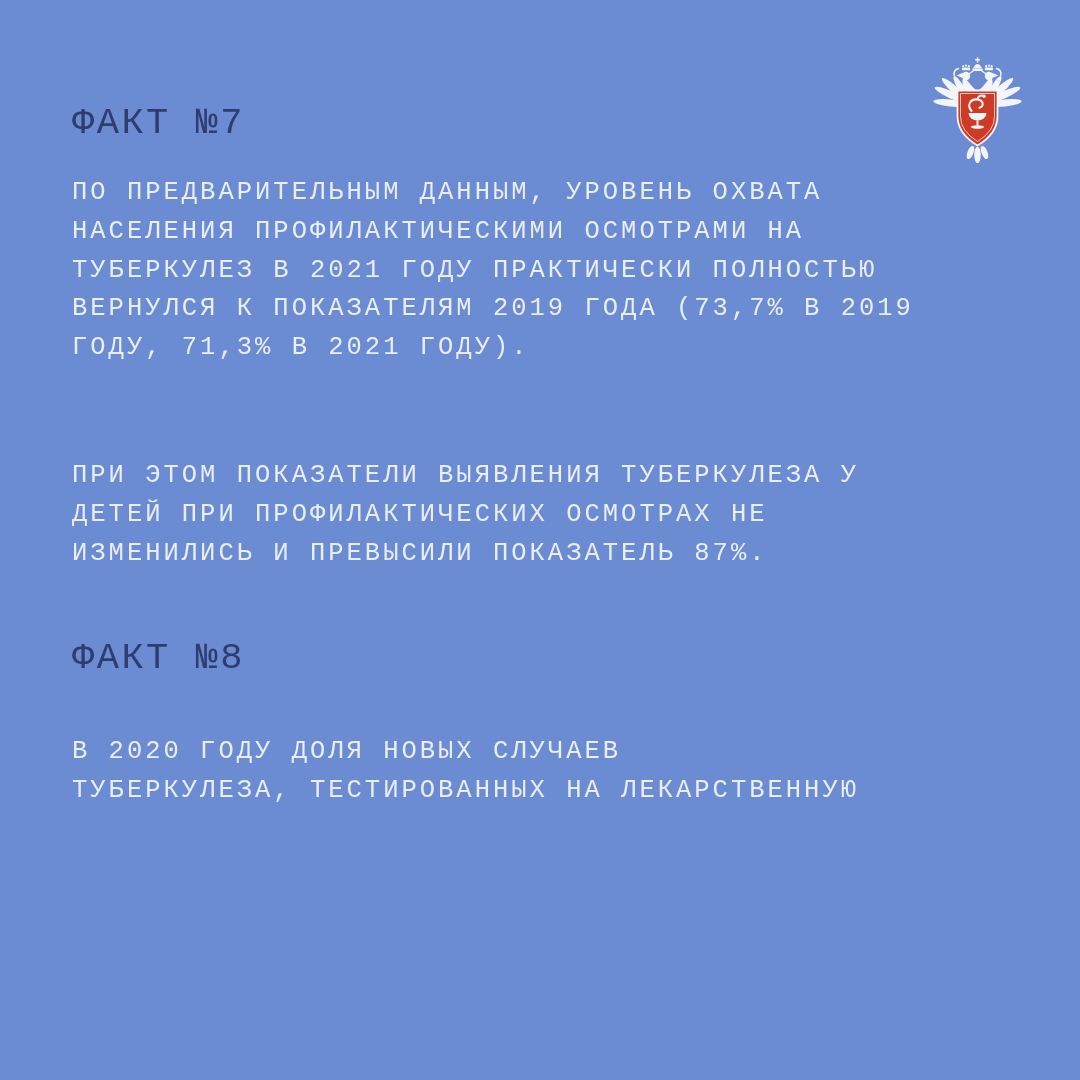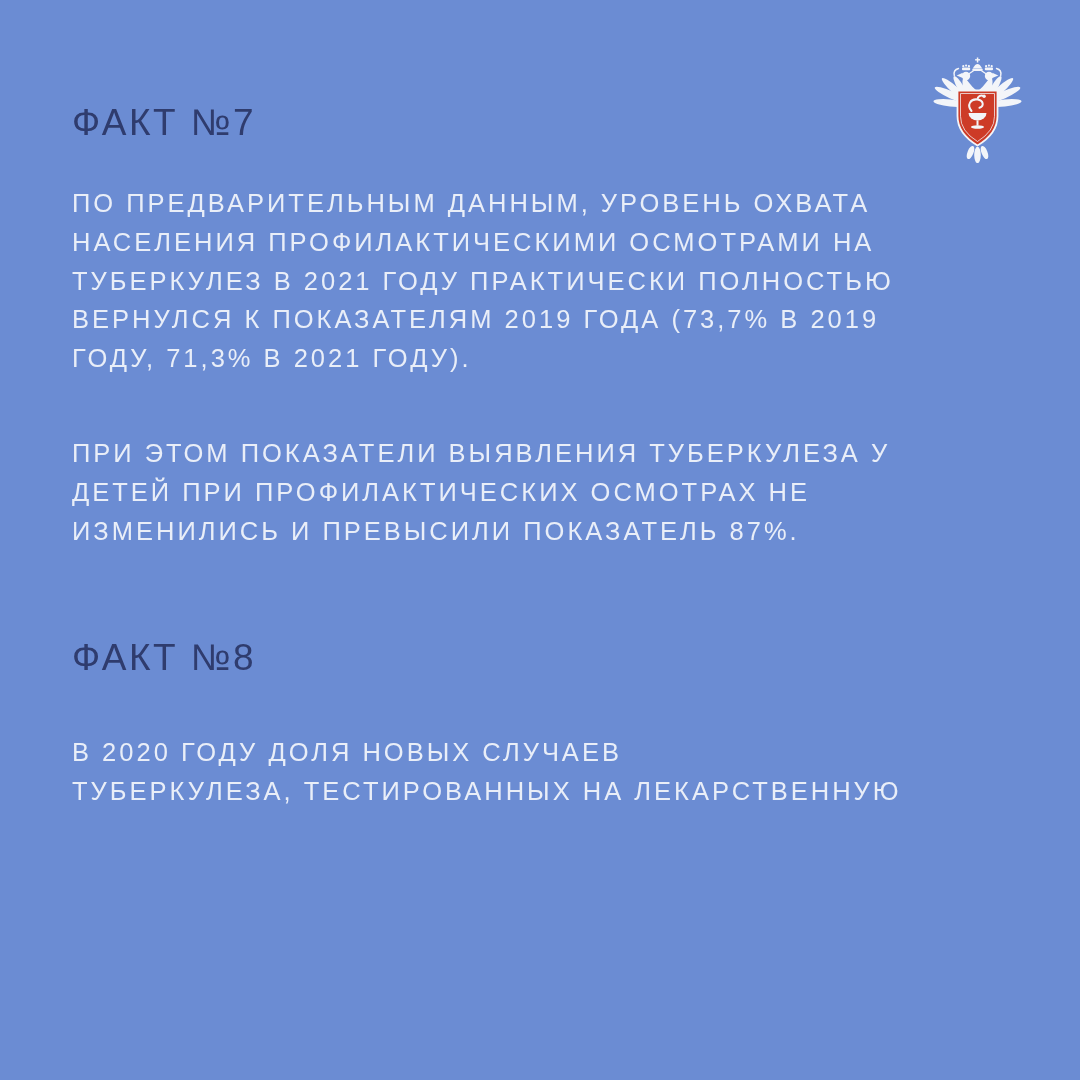--- a/index.html
+++ b/index.html
@@ -10,21 +10,21 @@
     --shield:#cd3b27;
   }
   *{margin:0;padding:0;box-sizing:border-box;}
   html,body{background:var(--bg);}
   .canvas{
     position:relative;
     width:1080px;
     height:808px;
     background:var(--bg);
     overflow:hidden;
-    font-family:Liberation Sans, sans-serif;
+    font-family:Liberation Mono, monospace;
   }
   .fact-heading{
     position:absolute;
     left:72px;
     color:var(--heading);
     font-size:37px;
     font-weight:500;
     letter-spacing:2.5px;
     line-height:1.2;
     white-space:pre-wrap;
@@ -35,22 +35,22 @@
     position:absolute;
     left:72px;
     width:960px;
     color:var(--body);
     font-size:25.5px;
     font-weight:400;
     letter-spacing:3px;
     line-height:38.8px;
     white-space:pre-wrap;
   }
-  .fact-paragraph.p1{top:184px;}
-  .fact-paragraph.p2{top:434px;}
+  .fact-paragraph.p1{top:174px;}
+  .fact-paragraph.p2{top:457px;}
   .fact-paragraph.p3{top:733px;}
   .emblem{
     position:absolute;
     top:56px;
     left:932px;
     width:91px;
     height:107px;
   }
 </style>
 </head>

